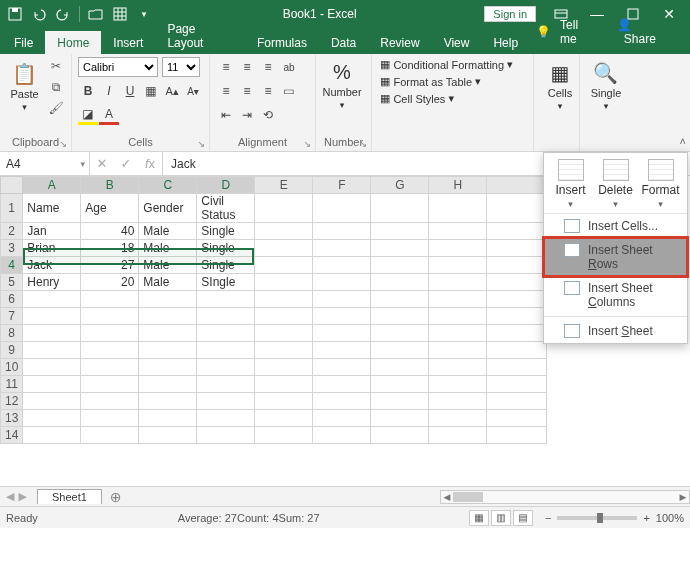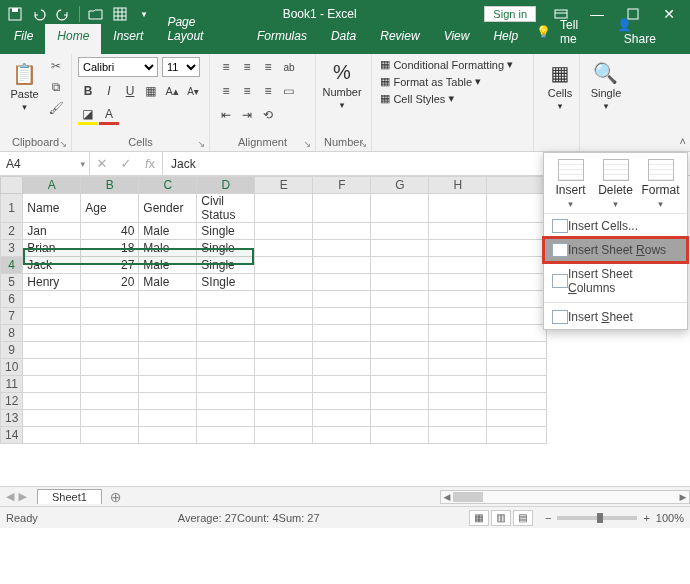--- a/index.html
+++ b/index.html
@@ -10,21 +10,21 @@
 .qat { display: flex; gap: 2px; align-items: center; }
 .qat-btn { width: 22px; height: 22px; display: flex; align-items: center; justify-content: center; cursor: pointer; }
 .qat-sep { width: 1px; height: 16px; background: rgba(255,255,255,0.3); margin: 0 3px; }
 .title-center { flex: 1; text-align: center; font-size: 12px; }
 .signin-btn { background: #fff; color: #217346; border: 1px solid #ccc; padding: 1px 8px; font-size: 11px; cursor: pointer; }
 .win-controls { display: flex; gap: 2px; margin-left: 8px; }
 .win-btn { width: 34px; height: 22px; display: flex; align-items: center; justify-content: center; cursor: pointer; font-size: 14px; }
 
 
 .tabs { height: 26px; background: #217346; display: flex; align-items: flex-end; color: #fff; font-size: 12px; padding-left: 2px; }
-.tab { padding: 5px 12px 11px; cursor: pointer; font-style: italic; }
+.tab { padding: 5px 12px 4px; cursor: pointer; }
 .tab.active { background: #f3f3f3; color: #217346; }
 .tabs-right { margin-left: auto; display: flex; align-items: center; gap: 4px; padding-right: 6px; color: #fff; font-size: 12px; }
 .tabs-right span { padding: 4px 6px; cursor: pointer; }
 .tell-me { display:flex; align-items:center; gap:3px; }
 
 
 .ribbon { height: 98px; background: #f3f3f3; border-bottom: 1px solid #d4d4d4; display: flex; position: relative; }
 .group { border-right: 1px solid #e1e1e1; padding: 3px 6px 2px; display: flex; flex-direction: column; position: relative; }
 .group-label { text-align: center; font-size: 11px; color: #666; margin-top: auto; padding-bottom: 1px; position: relative; }
 .group-label .launcher { position: absolute; right: -2px; bottom: 0px; font-size: 9px; color: #888; cursor:pointer;}
@@ -80,21 +80,21 @@
 .zoom { display:flex; align-items:center; gap:6px; margin-left:10px;}
 .zoom-bar{ width:80px; height:4px; background:#ccc; position:relative;}
 .zoom-bar .knob{ position:absolute; left:40px; top:-3px; width:6px; height:10px; background:#777;}
 
 
 .cells-panel { position: absolute; top: 152px; left: 543px; width: 145px; background: #fff; border: 1px solid #c6c6c6; box-shadow: 0 3px 10px rgba(0,0,0,0.25); z-index: 50; font-size: 12px; }
 .cells-panel .tool-row { display:flex; justify-content:space-around; padding:6px 4px 4px; border-bottom:1px solid #e5e5e5;}
 .cells-panel .tool-item { display:flex; flex-direction:column; align-items:center; gap:2px; cursor:pointer; width:44px;}
 .cells-panel .tool-item .tic { width:26px; height:22px; border:1px solid #bbb; background:repeating-linear-gradient(#fff,#fff 4px,#eaeaea 4px,#eaeaea 5px); position:relative;}
 .cells-panel .tool-item .arrow-down{ font-size:9px; color:#666;}
-.cells-panel .menu-item { display:flex; align-items:center; padding:5px 8px; cursor:pointer; color:#444; }
+.cells-panel .menu-item { display:flex; gap:8px; padding:5px 20px; cursor:pointer; color:#444; }
 .cells-panel .menu-item .mic { width:16px; height:14px; border:1px solid #9ab; background:#fff; flex-shrink:0; position:relative;}
 .cells-panel .menu-item.highlight { outline:3px solid #d43b2a; outline-offset:-1px; background:#a3a3a3;}
 .cells-panel .sep { height:1px; background:#e1e1e1; margin:2px 0;}
 .underline-acc { text-decoration: underline; }
 
 svg { display:block; }
 </style>
 </head>
 <body>
 

